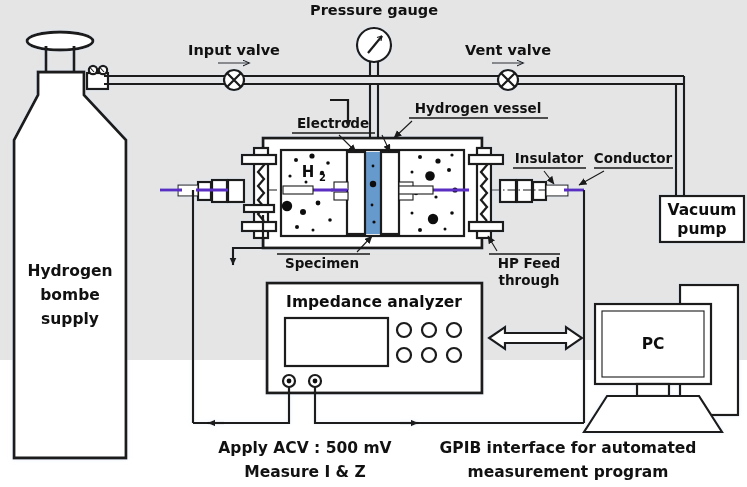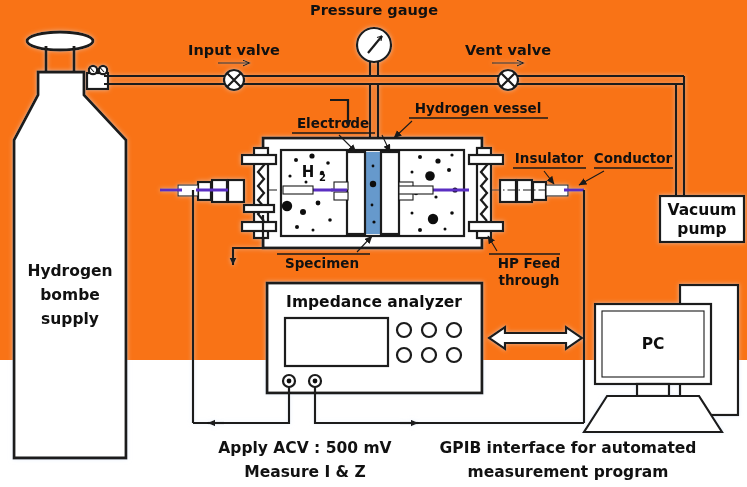--- a/index.html
+++ b/index.html
@@ -1,18 +1,18 @@
 <!DOCTYPE html>
 <html><head>
 <meta charset="utf-8">
 <style>
   html,body{margin:0;padding:0;background:#ffffff;}
   body{width:747px;height:487px;overflow:hidden;
        font-family:"DejaVu Sans","Liberation Sans",sans-serif;}
-  #stage{position:relative;width:747px;height:360px;background:#f97316;}
+  #stage{position:relative;width:747px;height:360px;background:#e5e5e5;}
   svg{display:block;}
   .lbl{font-family:"DejaVu Sans","Liberation Sans",sans-serif;
        font-weight:bold;fill:#111;}
   .lbl-15{font-size:14.5px;}
   .lbl-14{font-size:13.5px;}
   .lbl-16{font-size:15.5px;}
   .lbl-h2{font-size:15px;font-weight:bold;fill:#111;}
   .lbl-sub{font-size:10px;font-weight:bold;fill:#111;}
   .ln{stroke:#1a1a1a;fill:none;}
   .ln2{stroke-width:2.2;}

